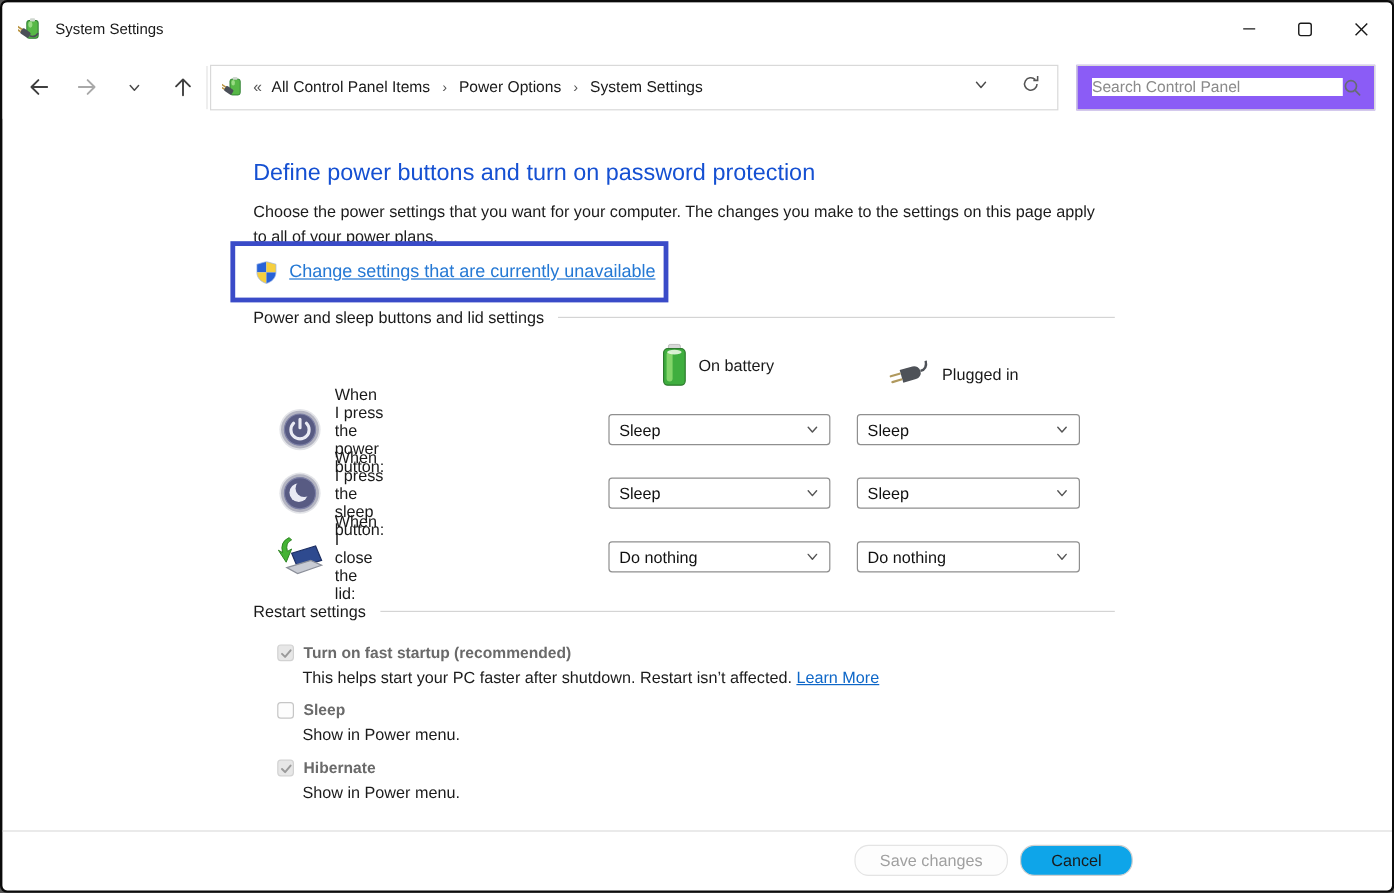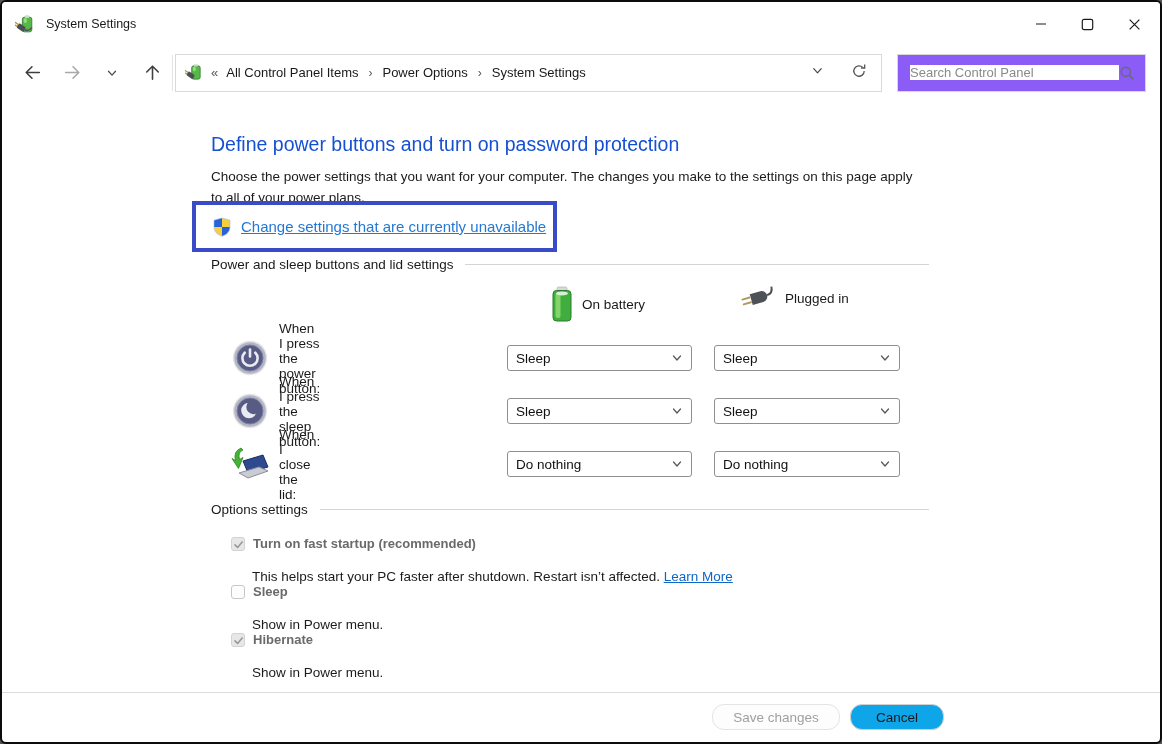--- a/index.html
+++ b/index.html
@@ -65,21 +65,21 @@
   
   .chk-item { position:absolute; left:229px; display:flex; align-items:flex-start; gap:8px; }
   .chk-box {
     width:14px; height:14px; border:1px solid #c6c6c6; border-radius:3px; background:#fdfdfd;
     display:flex; align-items:center; justify-content:center; margin-top:1px; flex:0 0 auto;
   }
   .chk-box.checked { background:#e7e7e7; border-color:#d2d2d2; }
   .chk-box svg { display:none; }
   .chk-box.checked svg { display:block; }
   .chk-label { font-size:13px; font-weight:bold; color:#6a6a6a; }
-  .chk-desc { position:absolute; left:250px; font-size:13.5px; color:#1b1b1b;margin-top:12px; }
+  .chk-desc { position:absolute; left:250px; font-size:13.5px; color:#1b1b1b; }
   .learn-link { color:#0e67c8; text-decoration:underline; cursor:pointer; }
   
   .footer-line { position:absolute; left:0; right:0; top:690px; height:1px; background:#dcdcdc; }
   .btn {
     position:absolute; top:702px; height:26px; border-radius:12px; font-size:13.5px;
     display:flex; align-items:center; justify-content:center; font-family:"Liberation Sans", sans-serif;
   }
   .btn-save { left:710px; width:128px; background:#fdfdfd; border:1px solid #e4e4e4; color:#a0a0a0; }
   .btn-cancel { left:848px; width:94px; background:#0ea5e9; border:1px solid #d0d0d0; color:#1a1a1a; cursor:pointer; }
 </style>
@@ -214,21 +214,21 @@
 
   <div class="col-head" style="left:549px; top:284px;">
     <svg width="22" height="36" viewBox="0 0 22 36">
       <rect x="6" y="1" width="10" height="4.5" rx="1.5" fill="#d9d9d9" stroke="#ababab" stroke-width="0.6"></rect>
       <rect x="2" y="4.5" width="18" height="30.5" rx="3.5" fill="#3fae3f" stroke="#2d7a2d" stroke-width="1"></rect>
       <rect x="4.5" y="7" width="5" height="25" rx="2.5" fill="#8fdc72" opacity="0.85"></rect>
       <ellipse cx="11" cy="7.4" rx="6" ry="2" fill="#e9f7e2" opacity="0.9"></ellipse>
     </svg>
     <span>On battery</span>
   </div>
-  <div class="col-head" style="left:736px; top:284px;">
+  <div class="col-head" style="left:736px; top:298px;">
     <svg width="38" height="24" viewBox="0 0 38 24">
       <g transform="rotate(-16 19 12)">
         <path d="M13 6.5 h11 a5.5 5.5 0 0 1 5.5 5.5 a5.5 5.5 0 0 1 -5.5 5.5 h-11 z" fill="#4e5258"></path>
         <rect x="3.5" y="8.5" width="9.5" height="1.9" rx="0.95" fill="#b0995e"></rect>
         <rect x="3.5" y="13.5" width="9.5" height="1.9" rx="0.95" fill="#b0995e"></rect>
         <path d="M29.5 12 q6 0 6.5 -7" stroke="#4e5258" stroke-width="2" fill="none"></path>
       </g>
     </svg>
     <span>Plugged in</span>
   </div>
@@ -294,21 +294,21 @@
     </div>
     <div class="combo combo2">
       <span>Do nothing</span>
       <svg class="chev" width="12" height="12" viewBox="0 0 12 12">
           <path d="M2.5 4 L6 8 L9.5 4" stroke="#555" stroke-width="1.2" fill="none" stroke-linecap="round" stroke-linejoin="round"></path>
         </svg>
     </div>
   </div>
 
   <div class="section-head" style="top:500px;">
-    <span>Options settings</span>
+    <span>Restart settings</span>
     <span class="rule"></span>
   </div>
 
   <div class="chk-item" style="top:534px;">
     <span class="chk-box checked">
       <svg width="11" height="11" viewBox="0 0 12 12">
           <path d="M2.2 6.4 L5 9.2 L10 3.2" stroke="#9a9a9a" stroke-width="1.8" fill="none" stroke-linecap="round" stroke-linejoin="round"></path>
         </svg>
     </span>
     <span class="chk-label">Turn on fast startup (recommended)</span>

